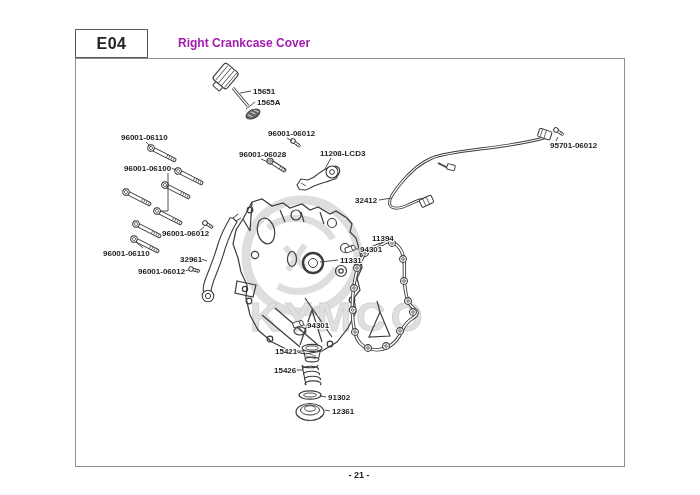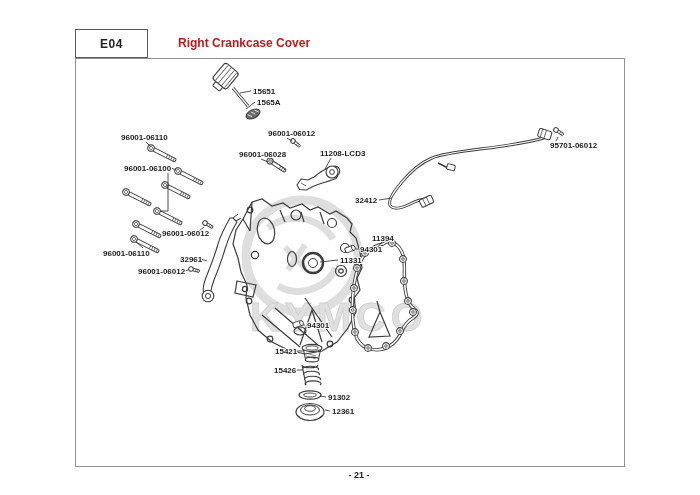--- a/index.html
+++ b/index.html
@@ -4,24 +4,24 @@
 <style>
   html,body { margin:0; padding:0; background:#ffffff; }
   .page {
     position:relative; width:700px; height:495px; background:#ffffff;
     font-family:"Liberation Sans", sans-serif; overflow:hidden;
   }
   .code-box {
     position:absolute; left:75px; top:29px; width:73px; height:29px;
     border:1.2px solid #5a5a5a; box-sizing:border-box;
     display:flex; align-items:center; justify-content:center;
-    font-size:12px; font-weight:bold; color:#222; letter-spacing:0.5px;
+    font-size:16px; font-weight:bold; color:#222; letter-spacing:0.5px;
   }
   .page-title {
-    position:absolute; left:178px; top:36px; font-size:12px; font-weight:bold; color:#b91c1c;
+    position:absolute; left:178px; top:36px; font-size:12px; font-weight:bold; color:#a21caf;
   }
   .frame {
     position:absolute; left:75px; top:58px; width:550px; height:409px;
     border:1px solid #8f8f8f; box-sizing:border-box; background:transparent;
   }
   .page-number {
     position:absolute; left:84px; top:470px; width:550px; text-align:center;
     font-size:9px; font-weight:bold; color:#222;
   }
   svg.diagram { position:absolute; left:0; top:0; }

